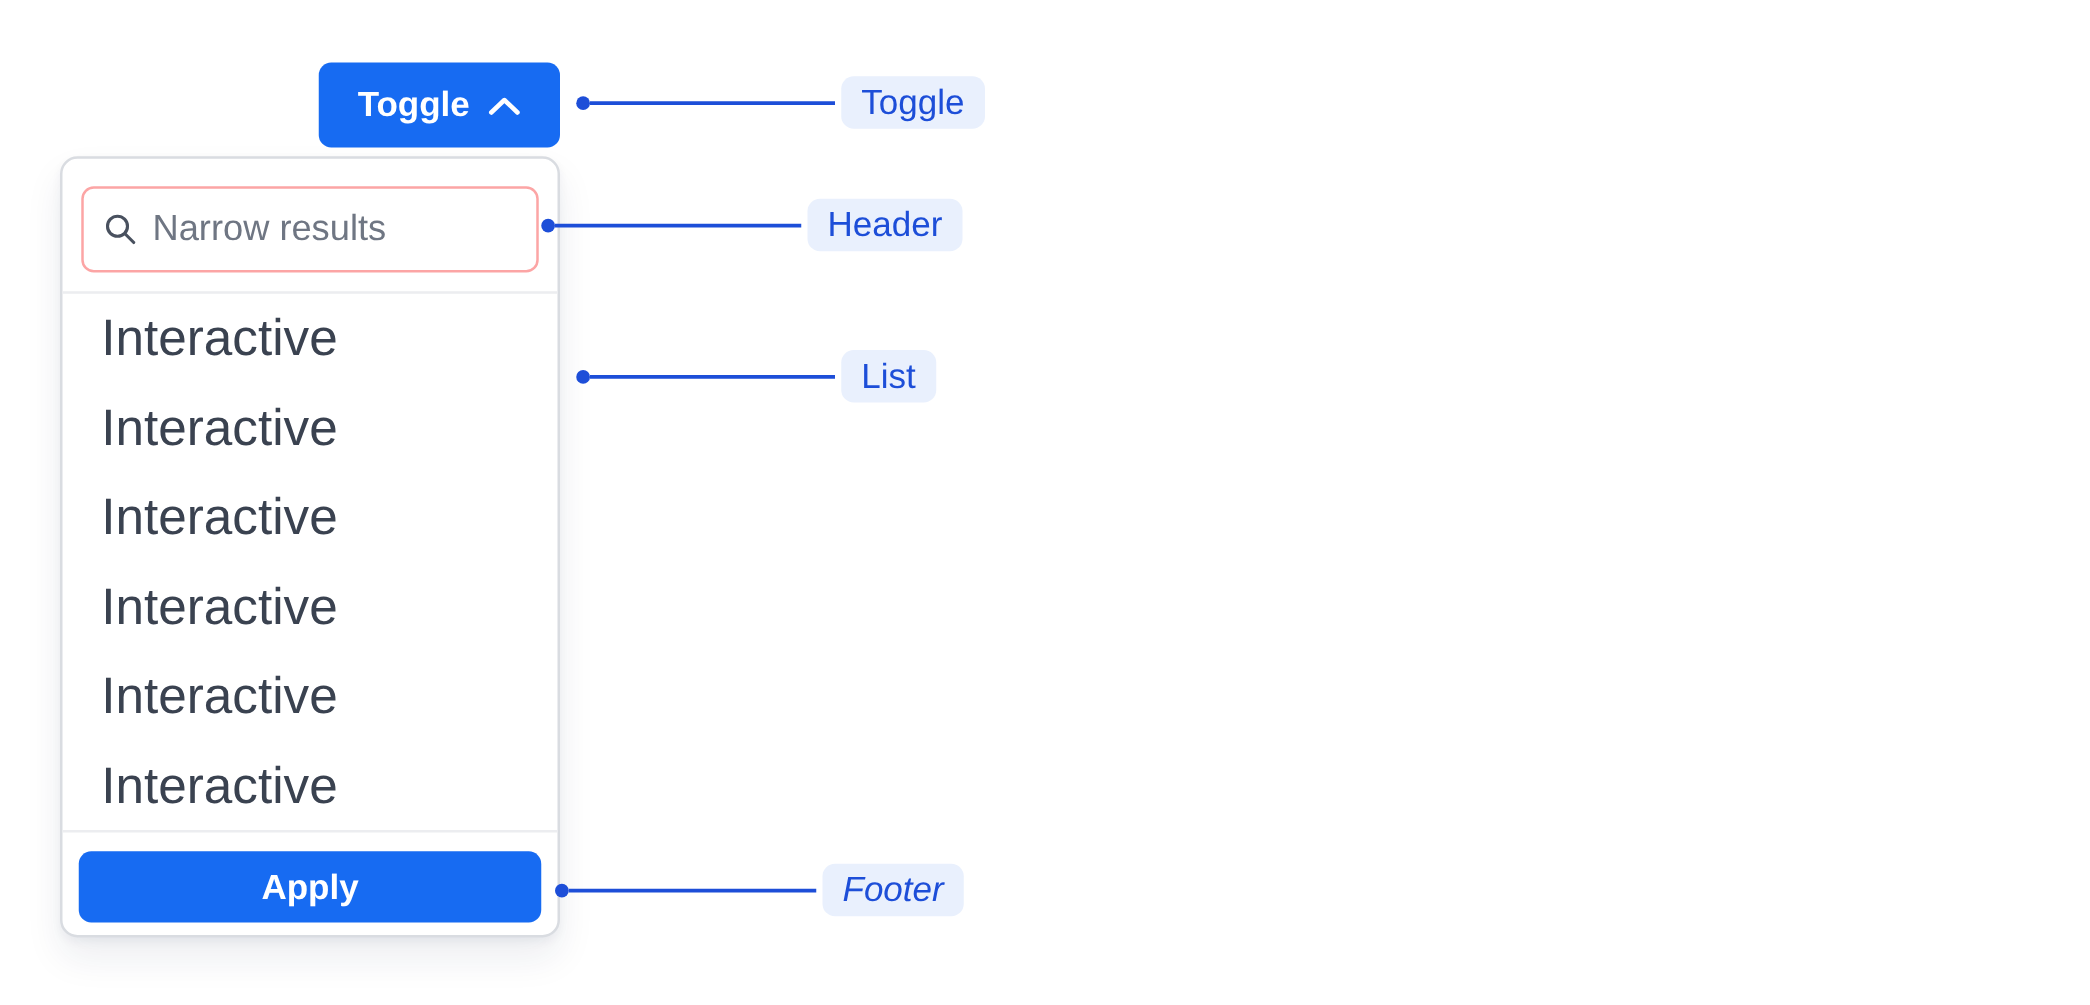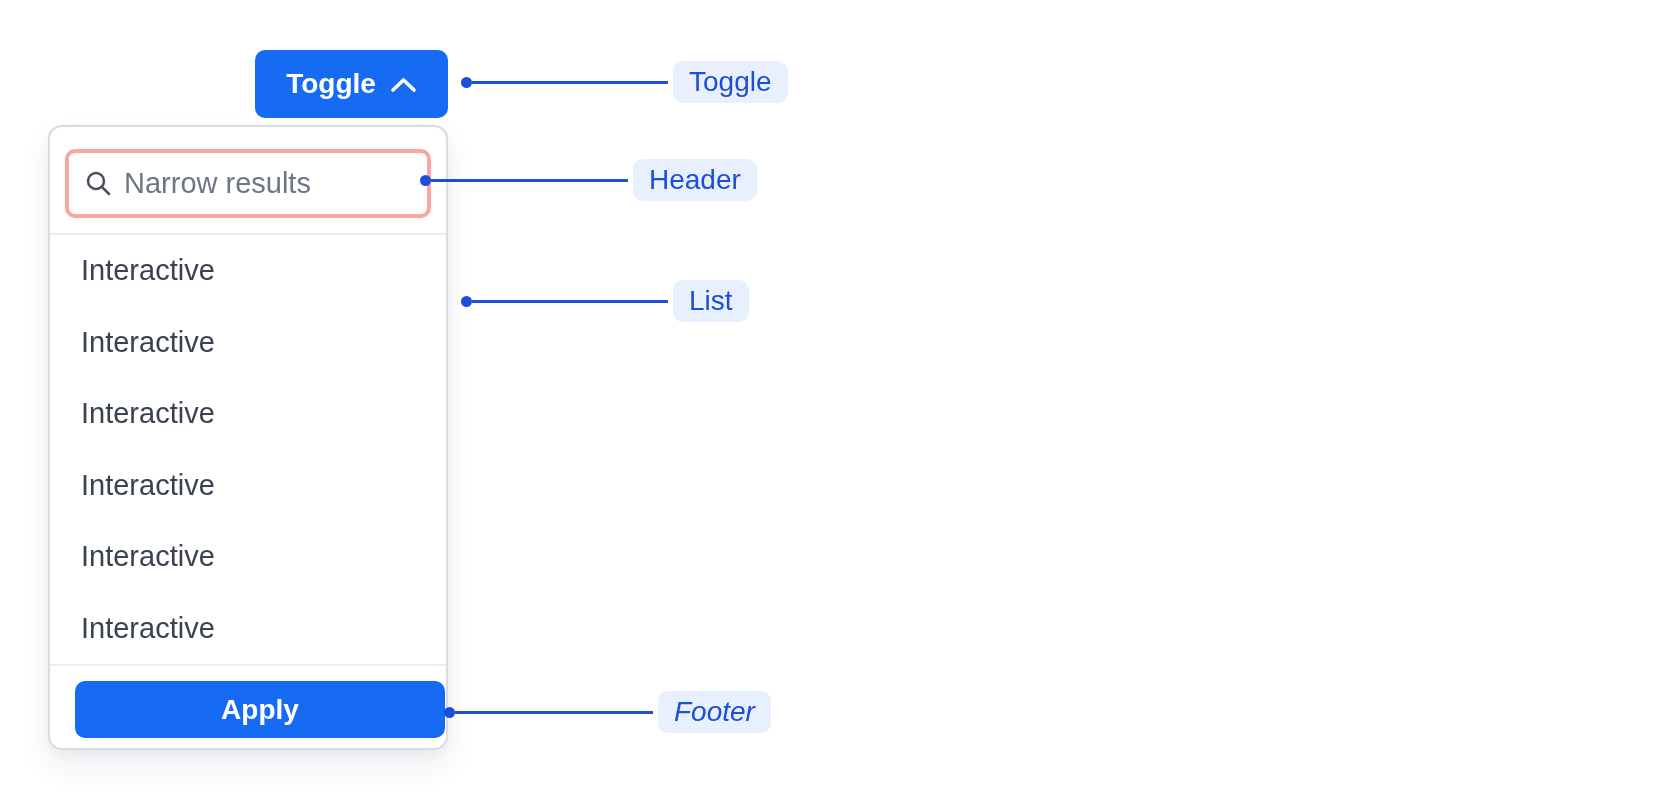--- a/index.html
+++ b/index.html
@@ -49,21 +49,21 @@
   }
 
   .panel-header {
     height: 108px;
     flex: 0 0 auto;
     padding: 22px 15px 0 15px;
     border-bottom: 2px solid #ecedf0;
   }
   .search-box {
     height: 69px;
-    border: 4px solid #fca5a5;
+    border: 2px solid #fca5a5;
     border-radius: 10px;
     display: flex;
     align-items: center;
     padding: 0 32px 0 16px;
     gap: 12px;
     background: #ffffff;
   }
   .search-box svg { flex: 0 0 auto; display: block; }
   .search-box input {
     flex: 1 1 auto;
@@ -80,21 +80,21 @@
   .panel-list {
     flex: 1 1 auto;
     display: flex;
     flex-direction: column;
   }
   .list-item {
     flex: 1 1 auto;
     display: flex;
     align-items: center;
     padding-left: 31px;
-    font-size: 29px;
+    font-size: 41px;
     color: #3a4250;
     cursor: pointer;
   }
 
   .panel-footer {
     flex: 0 0 auto;
     height: 84px;
     border-top: 2px solid #ecedf0;
     padding: 15px 13px 9px 13px;
   }
@@ -102,21 +102,20 @@
     width: 100%;
     height: 57px;
     background: #176bf2;
     border: none;
     border-radius: 10px;
     color: #ffffff;
     font-family: "Liberation Sans", sans-serif;
     font-size: 28px;
     font-weight: 600;
     cursor: pointer;
-    margin-left: 12px;
   }
 
   
   .ann {
     position: absolute;
     height: 42px;
     display: flex;
     align-items: center;
   }
   .ann .dot {
@@ -138,21 +137,21 @@
     padding: 0 16px;
     background: #e9f0fd;
     border-radius: 10px;
     color: #1d4ed8;
     font-size: 28px;
     font-weight: 500;
     white-space: nowrap;
   }
   .ann-toggle { left: 461px; top: 61px; }
   .ann-toggle .ann-line { width: 196px; }
-  .ann-header { left: 420px; top: 159px; }
+  .ann-header { left: 433px; top: 159px; }
   .ann-header .ann-line { width: 197px; }
   .ann-list { left: 461px; top: 280px; }
   .ann-list .ann-line { width: 196px; }
   .ann-footer { left: 444px; top: 691px; font-style: italic; }
   .ann-footer .ann-line { width: 198px; }
 </style>
 </head>
 <body>
 
 <div class="stage">

